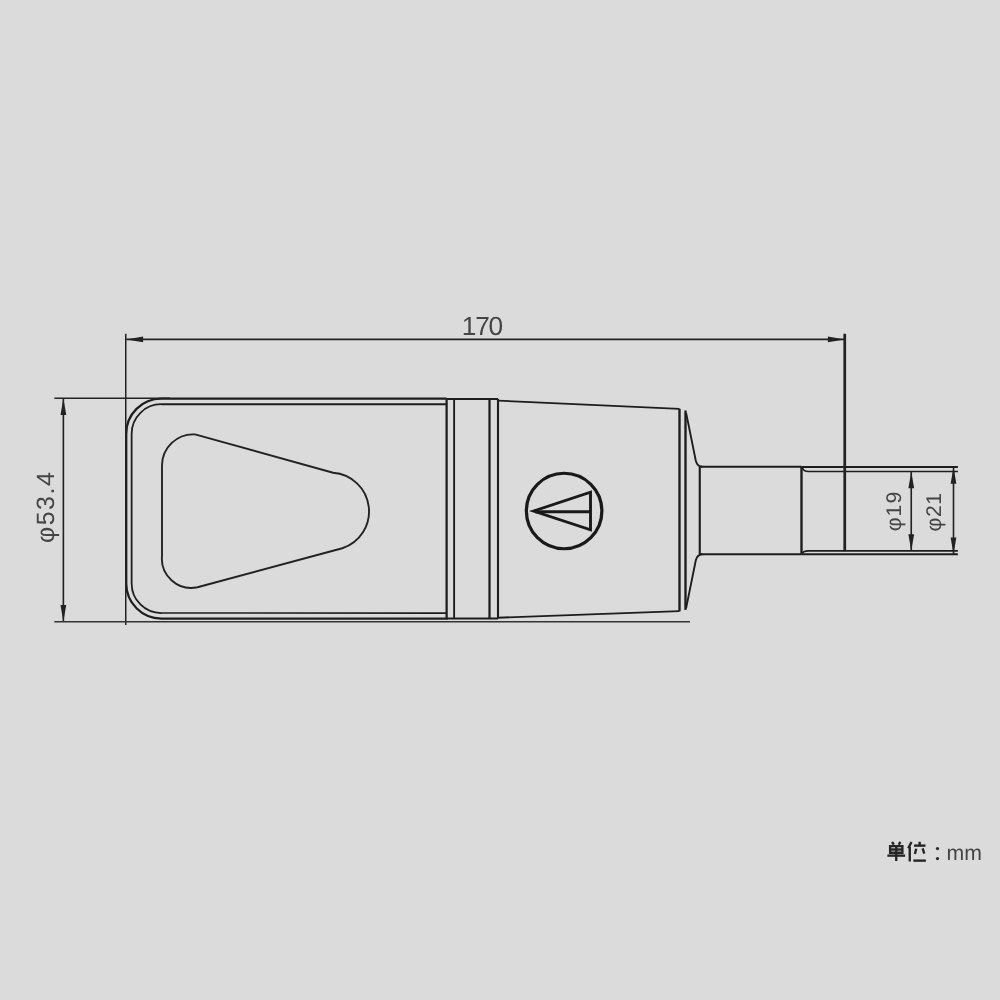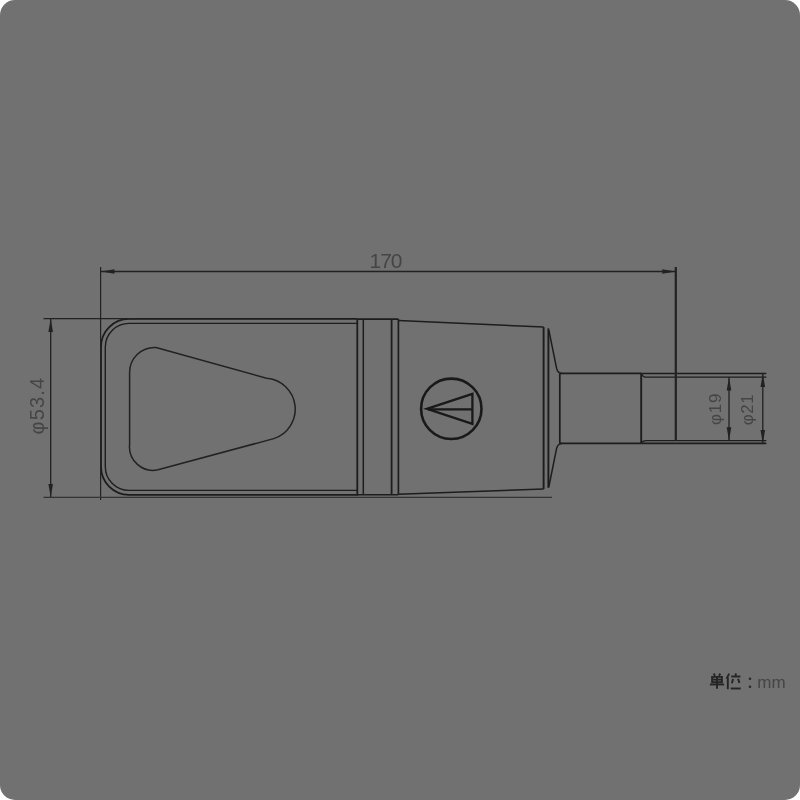--- a/index.html
+++ b/index.html
@@ -1,16 +1,16 @@
 <!DOCTYPE html>
 <html><head>
 <meta charset="utf-8">
 <style>
   html,body{margin:0;padding:0;background:#fff;}
-  .stage{position:relative;width:800px;height:800px;background:#ec4899;font-family:"Liberation Sans",sans-serif;filter:grayscale(1);border-radius:15px;}
+  .stage{position:relative;width:800px;height:800px;background:#fde047;font-family:"Liberation Sans",sans-serif;filter:grayscale(1);}
   svg{position:absolute;left:0;top:0;}
   text{fill:#454547;}
 </style>
 </head>
 <body>
 <div class="stage">
 <svg width="800" height="800" viewBox="0 0 800 800" fill="none">
 
   <path d="M357.3,318.9 L129,318.9 A28,28 0 0 0 101,346.9 L101,466.8 A28,28 0 0 0 129,494.8 L357.3,494.8 L357.3,318.9" stroke="#1d1d1d" stroke-width="1.8"></path>
 

